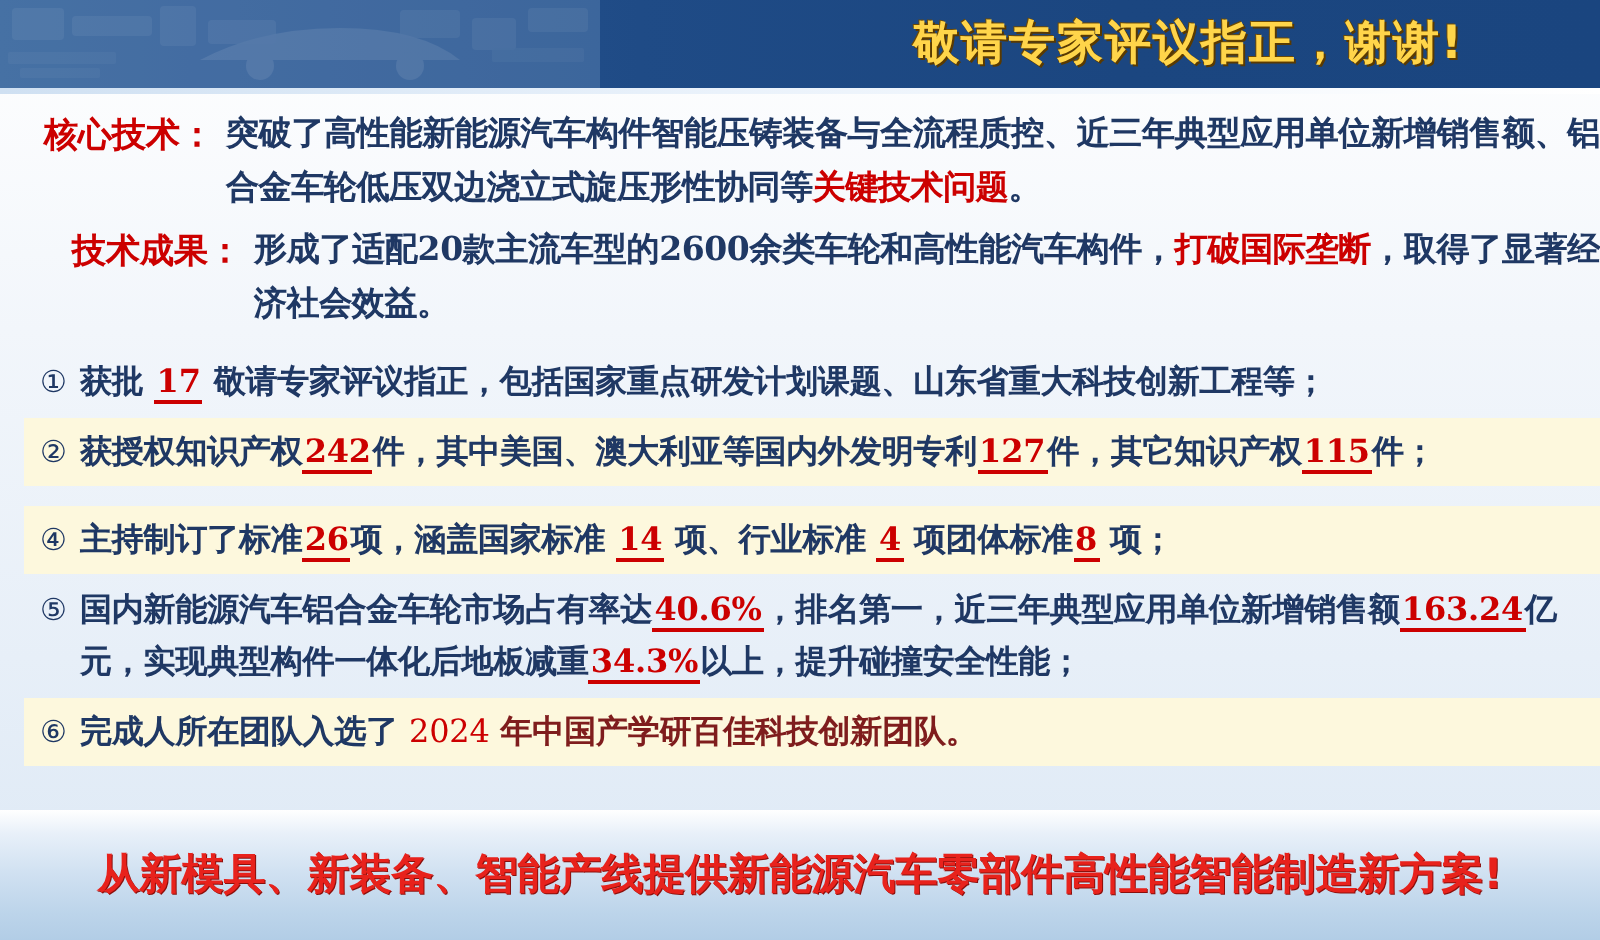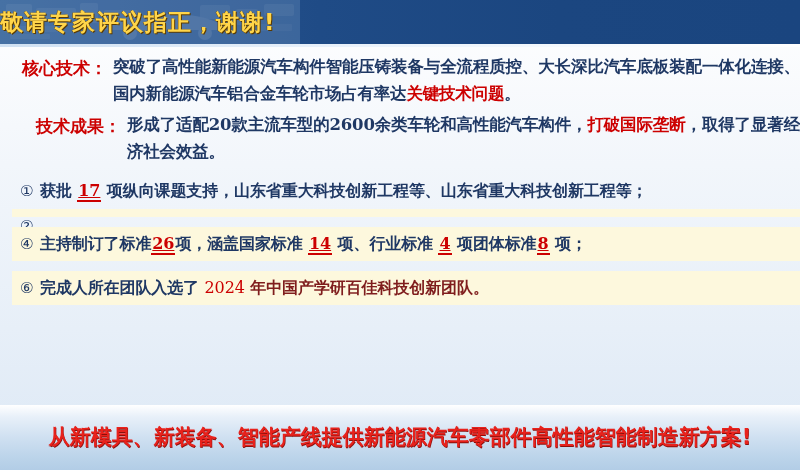--- a/index.html
+++ b/index.html
@@ -38,21 +38,21 @@
     opacity: 0.30;
     filter: blur(0.3px);
   }
   .header-title {
     position: absolute;
     left: 0;
     top: 0;
     width: 732px;
     height: 44px;
     line-height: 44px;
-    text-align: left;
+    text-align: right;
     color: #ffd54a;
     font-size: 23px;
     font-weight: bold;
     letter-spacing: 1px;
     text-shadow: 1px 1px 0 #5a3a00, -0.5px -0.5px 0 #6d4a05;
     white-space: nowrap;
   }
   .header-underline {
     position: absolute;
     left: 0;
@@ -124,21 +124,20 @@
     font-size: 15px;
     font-weight: normal;
     color: #1f3864;
   }
   .num {
     color: #cc0000;
     border-bottom: 2px solid #cc0000;
     padding: 0 1px;
     font-family: "DejaVu Serif", "Liberation Serif", serif;
     font-weight: bold;
-    text-decoration: underline;
   }
   .num-plain {
     color: #cc0000;
     font-family: "DejaVu Serif", "Liberation Serif", serif;
     font-weight: normal;
   }
   .red {
     color: #7f1d1d;
   }
   .serif {
@@ -199,45 +198,47 @@
       </g>
     </svg>
     <div class="header-title">敬请专家评议指正，谢谢!</div>
   </div>
   <div class="header-underline"></div>
 
   <div class="body-area">
 
     <div class="para-row" style="margin-top:6px;">
       <div class="para-label">核心技术：</div>
-      <div class="para-text"><span>突破了高性能新能源汽车构件智能压铸装备与全流程质控、大长深比汽车底板装配一体化连接、国内新能源汽车铝合金车轮市场占有率达</span><span class="hl-red red">关键技术问题</span><span>。</span></div>
+      <div class="para-text"><span>突破了高性能新能源汽车构件智能压铸装备与全流程质控、近三年典型应用单位新增销售额、铝合金车轮低压双边浇立式旋压形性协同等</span><span class="hl-red red">关键技术问题</span><span>。</span></div>
     </div>
 
     <div class="para-row" style="margin-top:4px;padding-left:24px;">
       <div class="para-label">技术成果：</div>
       <div class="para-text"><span>形成了适配</span><span class="serif">20</span><span>款主流车型的</span><span class="serif">2600</span><span>余类车轮和高性能汽车构件，</span><span class="hl-red red">打破国际垄断</span><span>，取得了显著经济社会效益。</span></div>
     </div>
 
     <div class="list">
       <div class="li">
         <span class="marker">①</span>
-        <span><span>获批 </span><span class="num">17</span><span> 项纵向课题支持，山东省重大科技创新工程等、山东省重大科技创新工程等；</span></span>
+        <span><span>获批 </span><span class="num">17</span><span> 敬请专家评议指正，包括国家重点研发计划课题、山东省重大科技创新工程等；</span></span>
       </div>
       <div class="li hl">
         <span class="marker">②</span>
+        <span><span>获授权知识产权</span><span class="num">242</span><span>件，其中美国、澳大利亚等国内外发明专利</span><span class="num">127</span><span>件，其它知识产权</span><span class="num">115</span><span>件；</span></span>
       </div>
       <div class="li">
         <span class="marker">③</span>
       </div>
       <div class="li hl">
         <span class="marker">④</span>
         <span><span>主持制订了标准</span><span class="num">26</span><span>项，涵盖国家标准 </span><span class="num">14</span><span> 项、行业标准 </span><span class="num">4</span><span> 项团体标准</span><span class="num">8</span><span> 项；</span></span>
       </div>
       <div class="li">
         <span class="marker">⑤</span>
+        <span><span>国内新能源汽车铝合金车轮市场占有率达</span><span class="num">40.6%</span><span>，排名第一，近三年典型应用单位新增销售额</span><span class="num">163.24</span><span>亿元，实现典型构件一体化后地板减重</span><span class="num">34.3%</span><span>以上，提升碰撞安全性能；</span></span>
       </div>
       <div class="li hl">
         <span class="marker">⑥</span>
         <span><span>完成人所在团队入选了 </span><span class="num-plain">2024</span><span class="hl-red red"> 年中国产学研百佳科技创新团队。</span></span>
       </div>
     </div>
 
   </div>
 
   <div class="footer">

